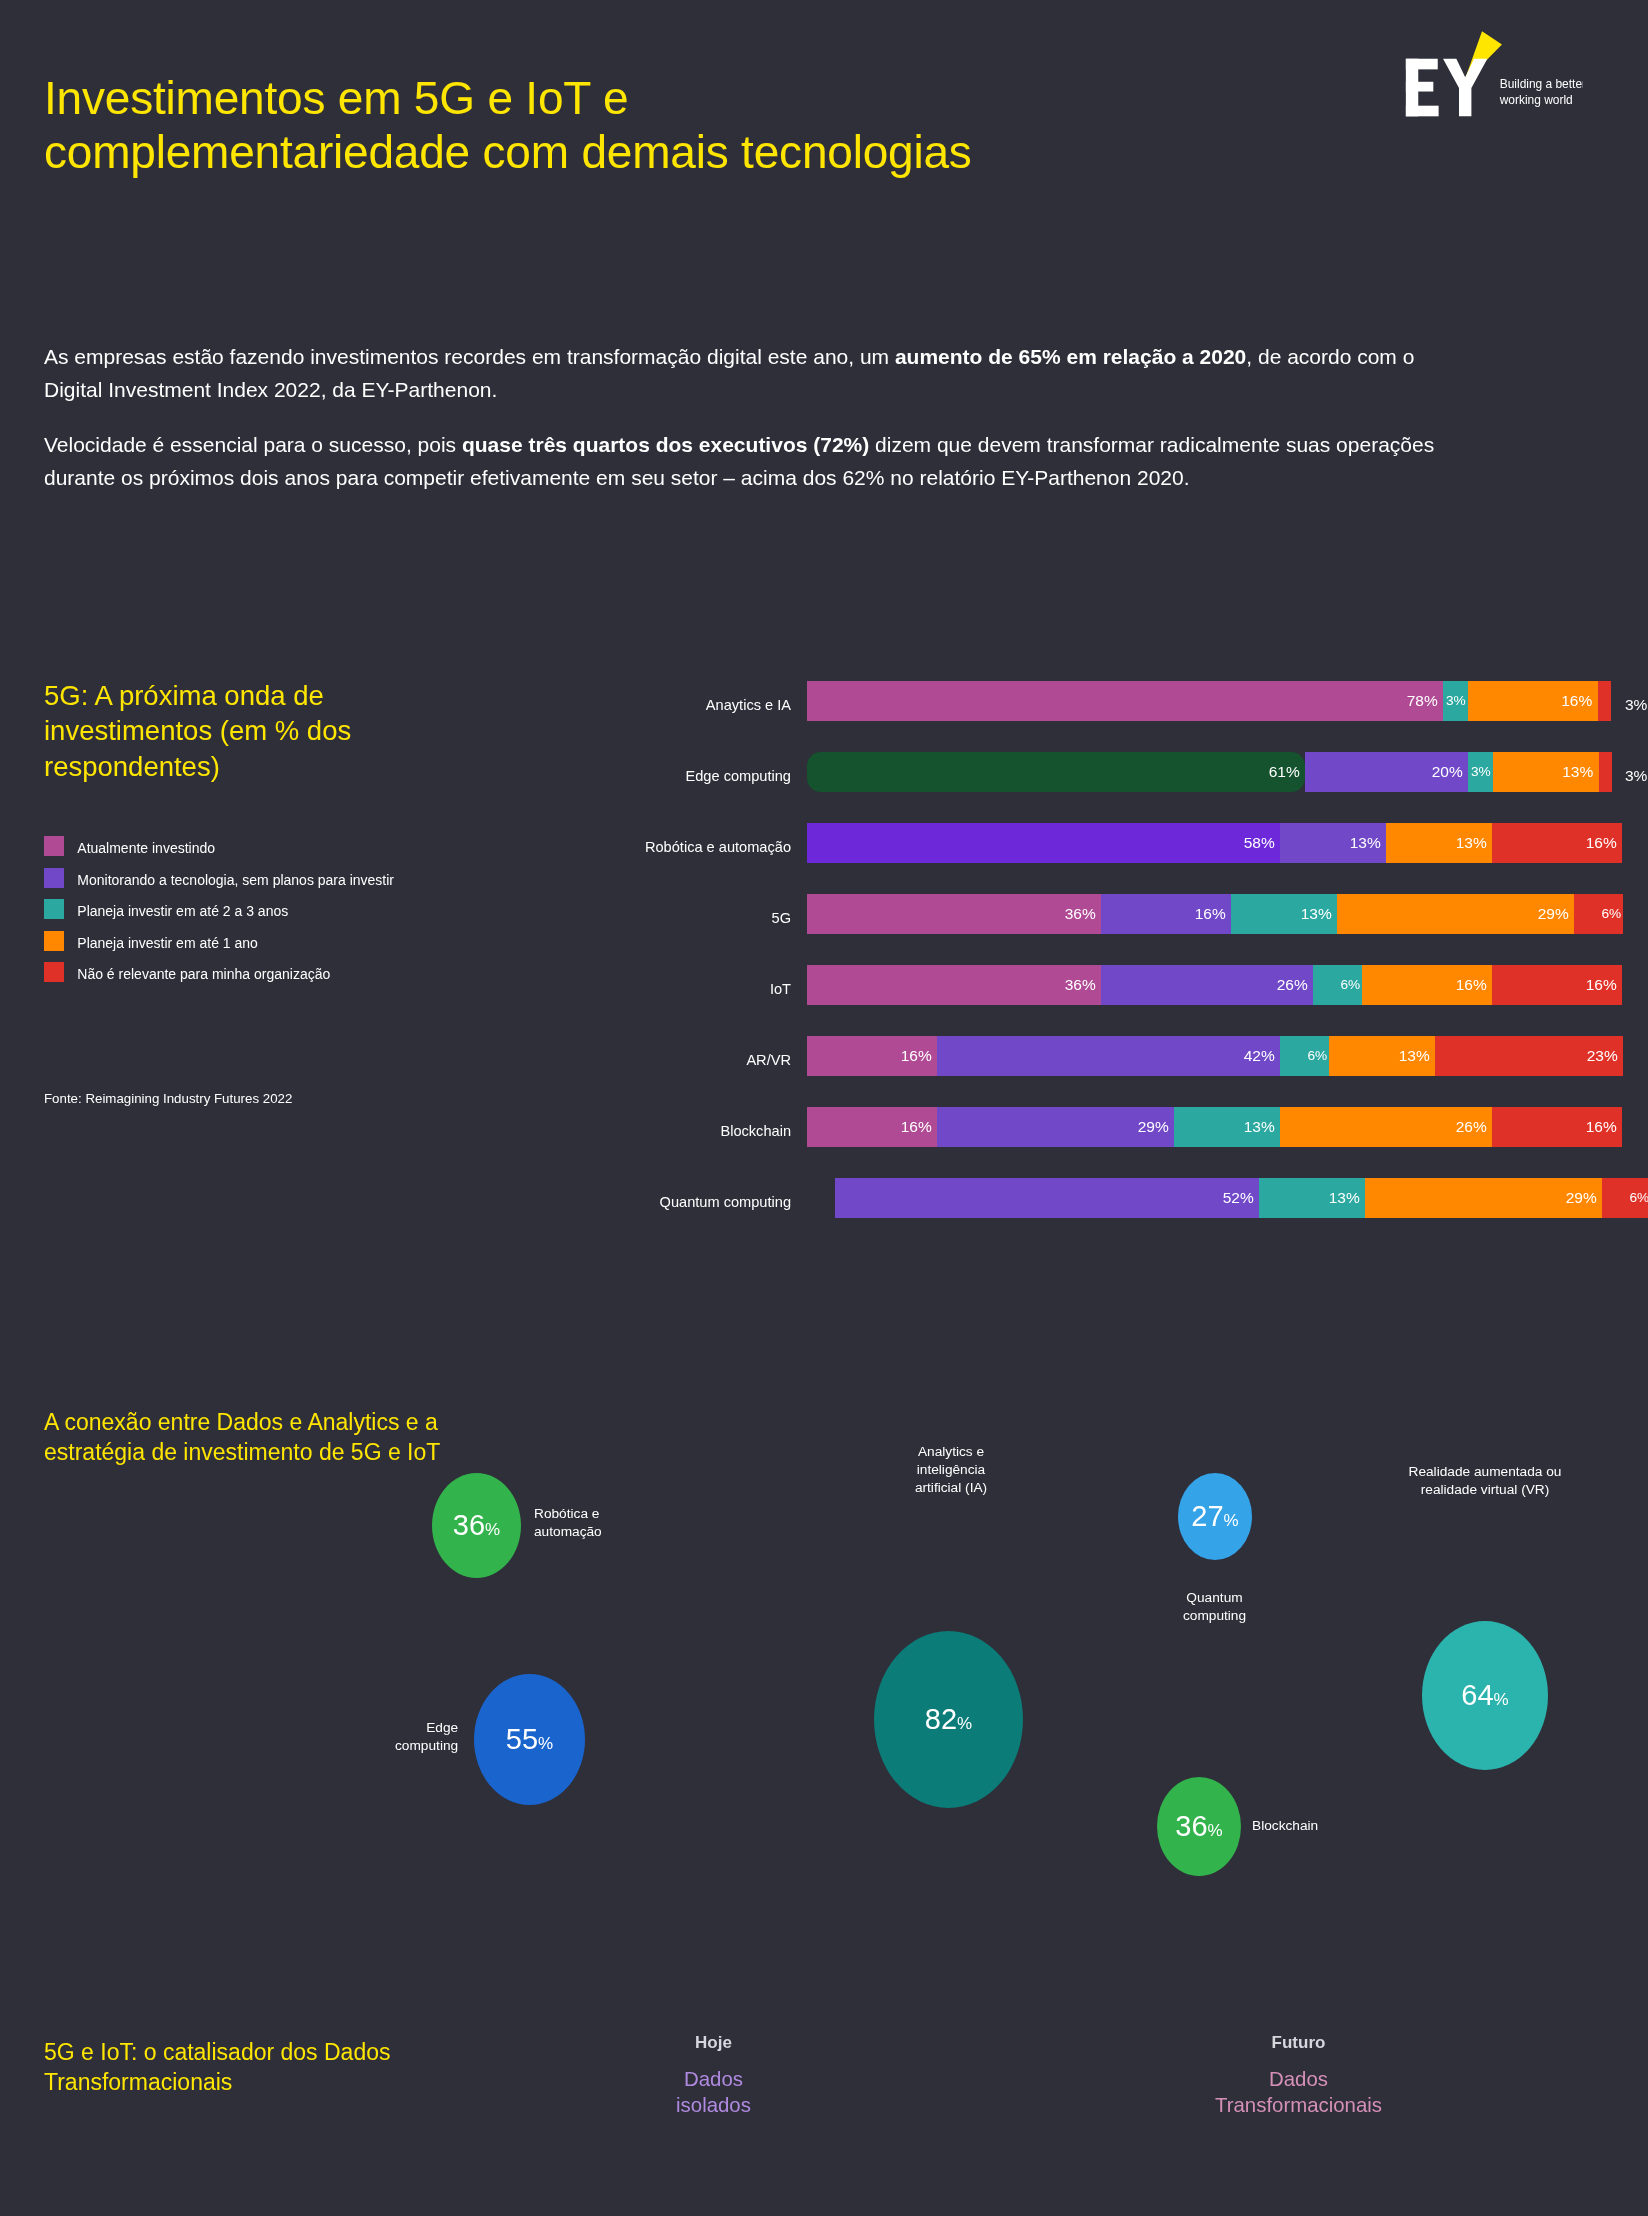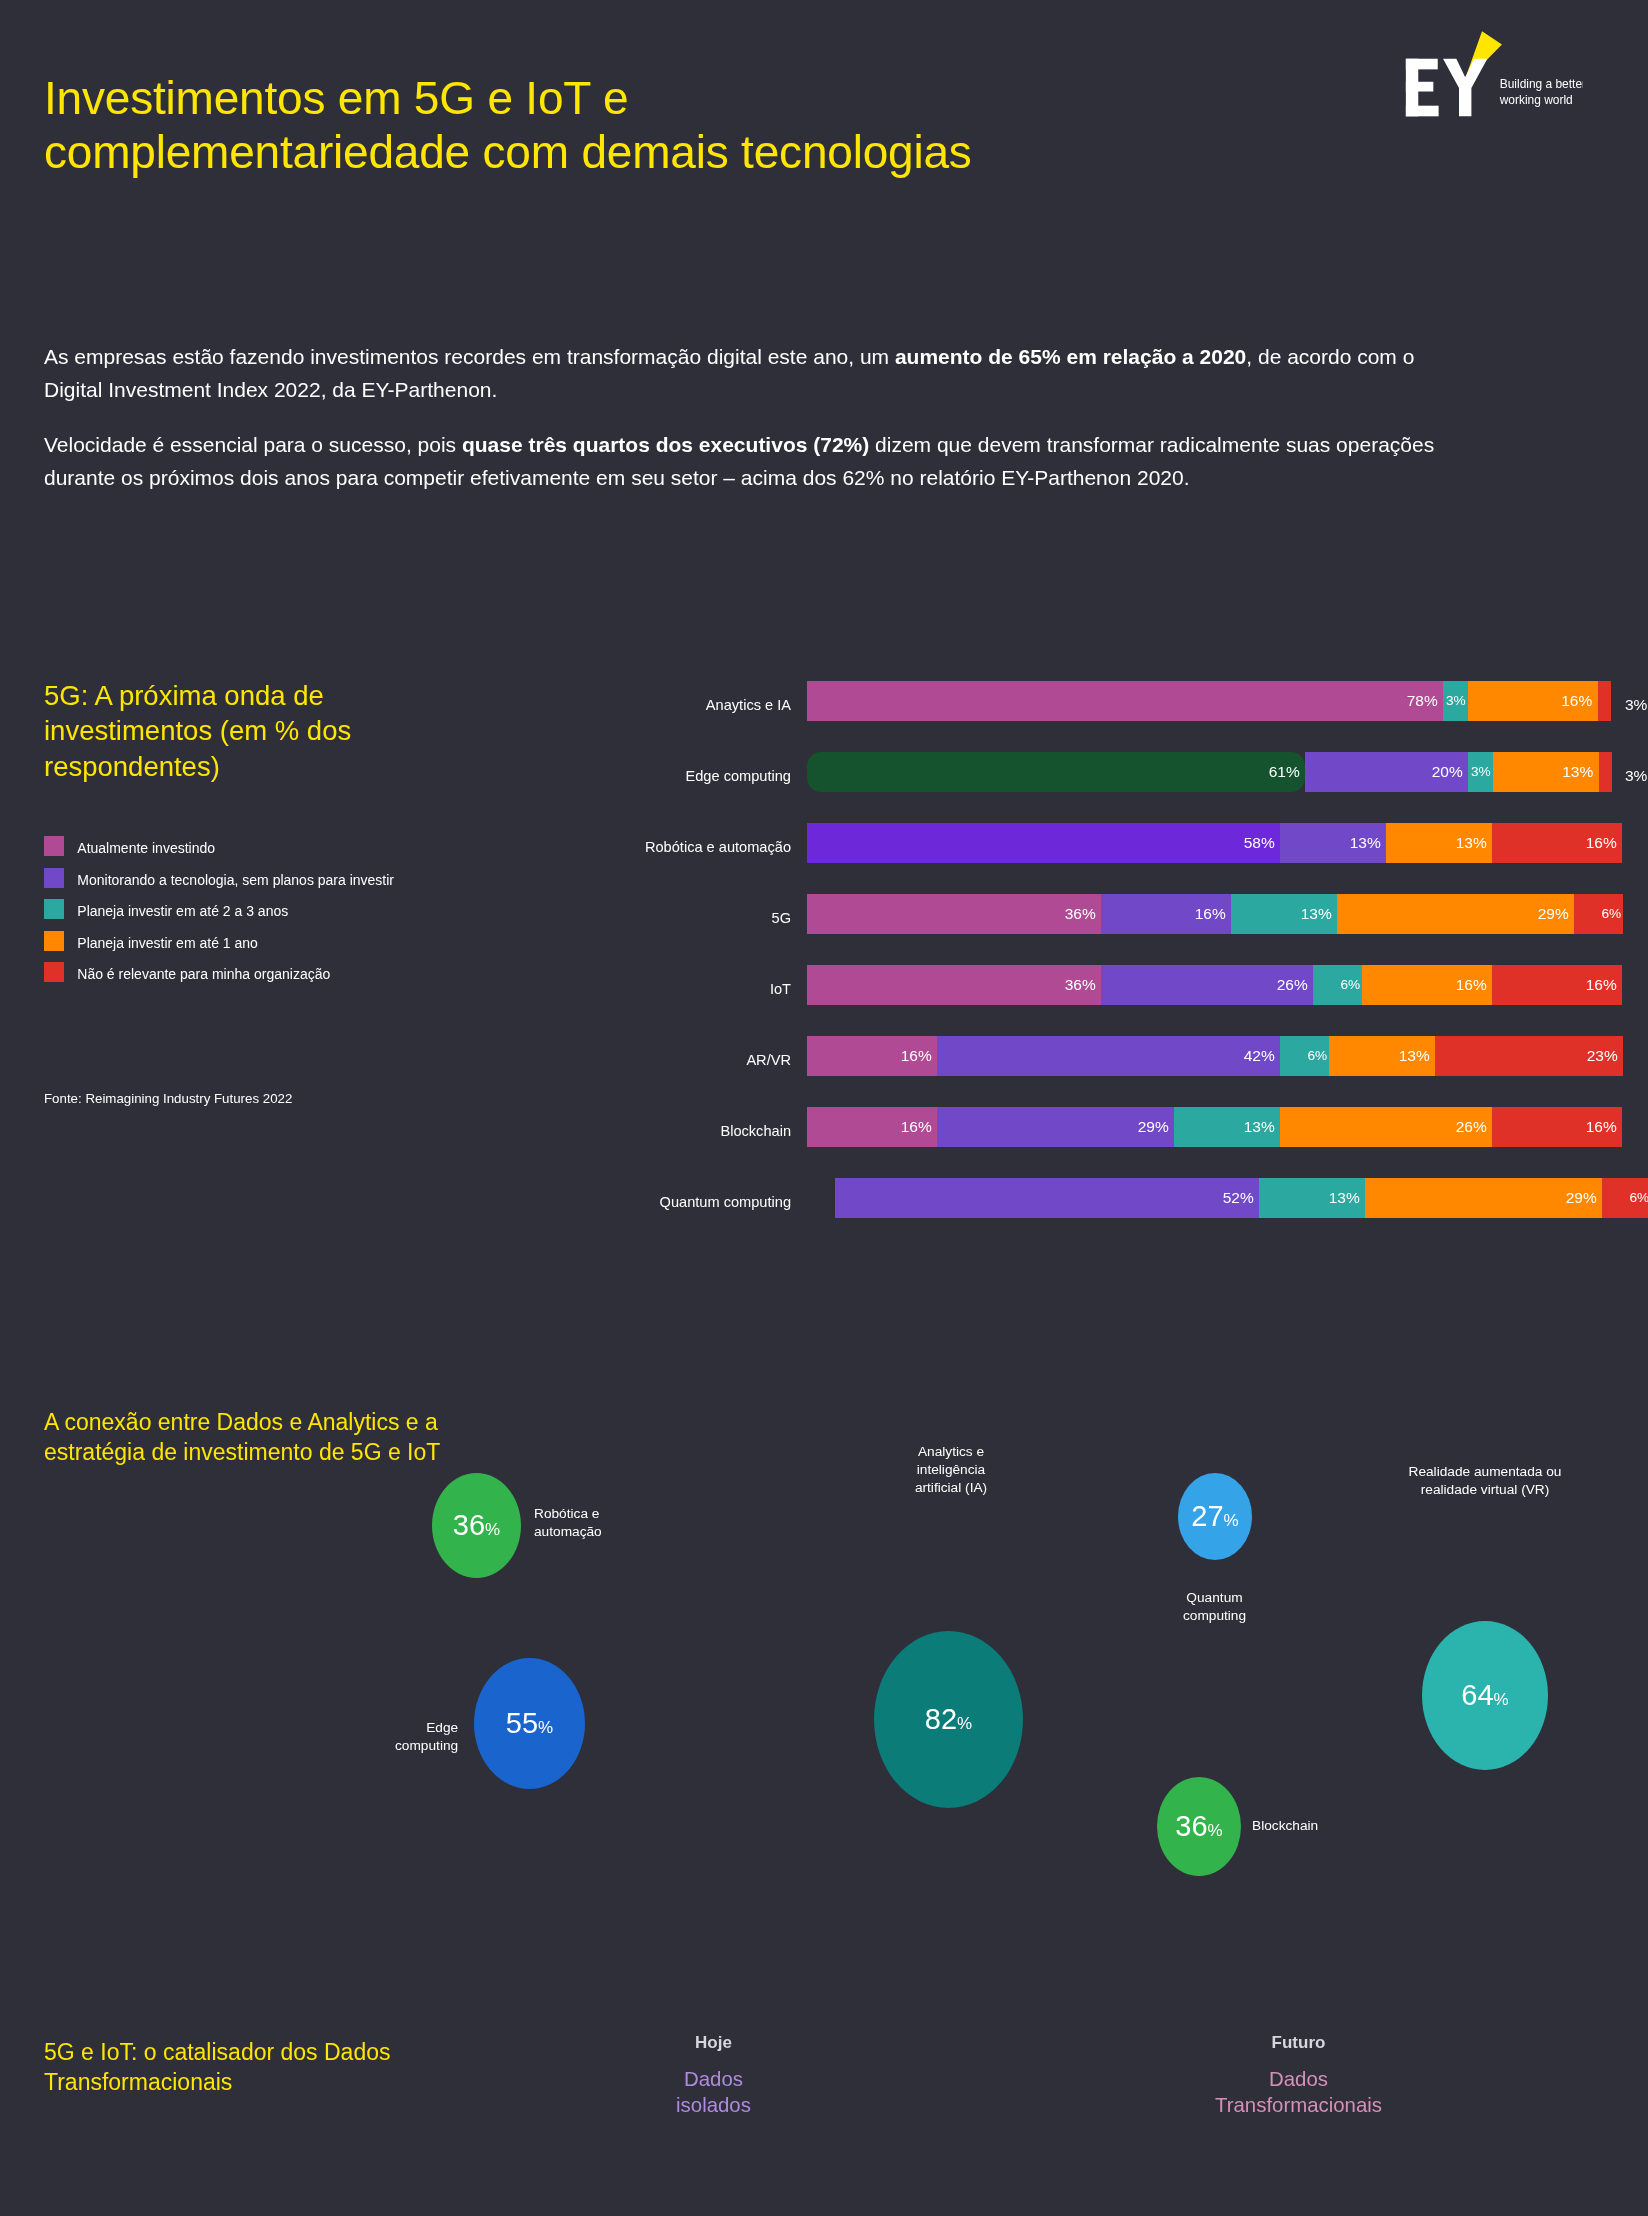--- a/index.html
+++ b/index.html
@@ -451,21 +451,21 @@
 <div class="sec2">
   <div class="sec2-title">A conexão entre Dados e Analytics e a estratégia de investimento de 5G e IoT</div>
   <div id="bubbles">
       <div class="bubble" style="background: rgb(50, 179, 75); left: 432px; top: 121px; width: 89px; height: 105px;">
         <div class="val"><span>36</span><span class="pct">%</span></div>
       </div>
       <div class="blabel" style="left: 534px; top: 153px; text-align: left;">
         <div>Robótica e</div>
         <div>automação</div>
       </div>
-      <div class="bubble" style="background: rgb(26, 100, 205); left: 474px; top: 306px; width: 111px; height: 131px;">
+      <div class="bubble" style="background: rgb(26, 100, 205); left: 474px; top: 322px; width: 111px; height: 131px;">
         <div class="val"><span>55</span><span class="pct">%</span></div>
       </div>
       <div class="blabel" style="left: 395px; top: 367px; text-align: right;">
         <div>Edge</div>
         <div>computing</div>
       </div>
       <div class="bubble" style="background: rgb(11, 124, 119); left: 874px; top: 279px; width: 149px; height: 177px;">
         <div class="val"><span>82</span><span class="pct">%</span></div>
       </div>
       <div class="blabel" style="left: 849px; top: 91px; width: 204px; text-align: center;">

